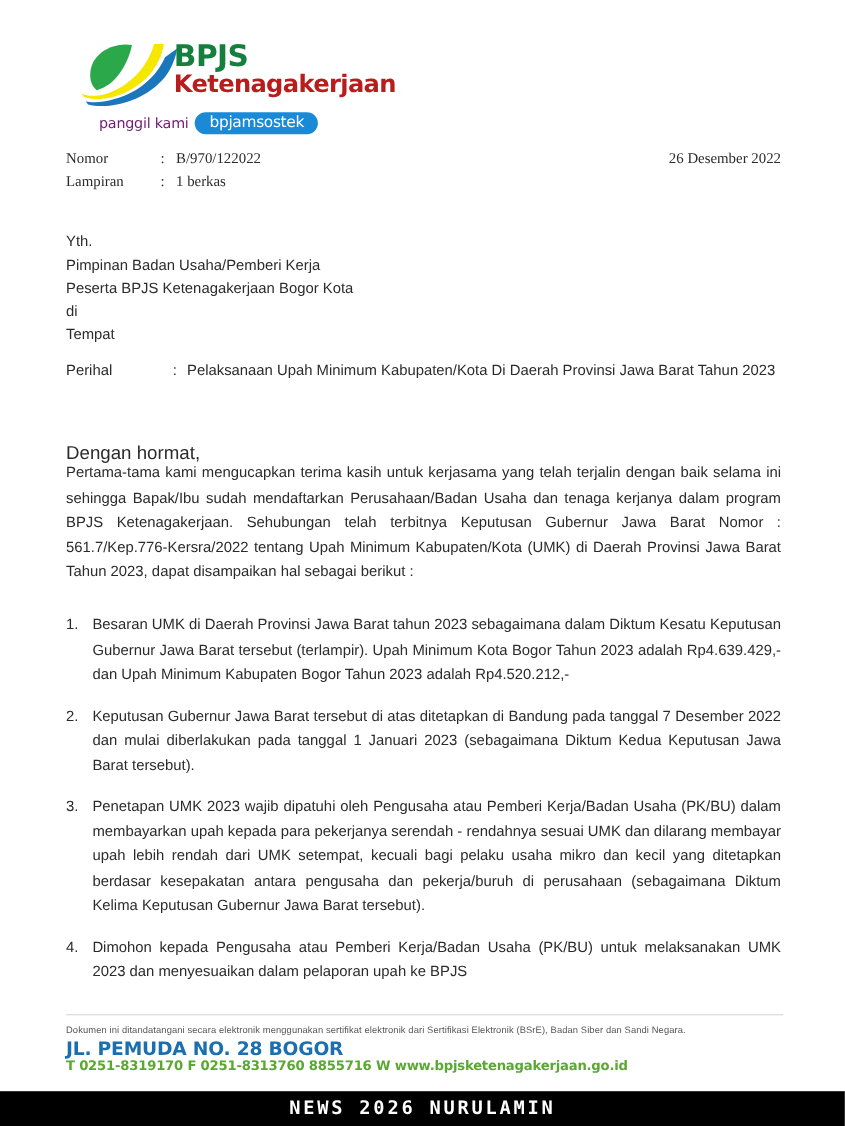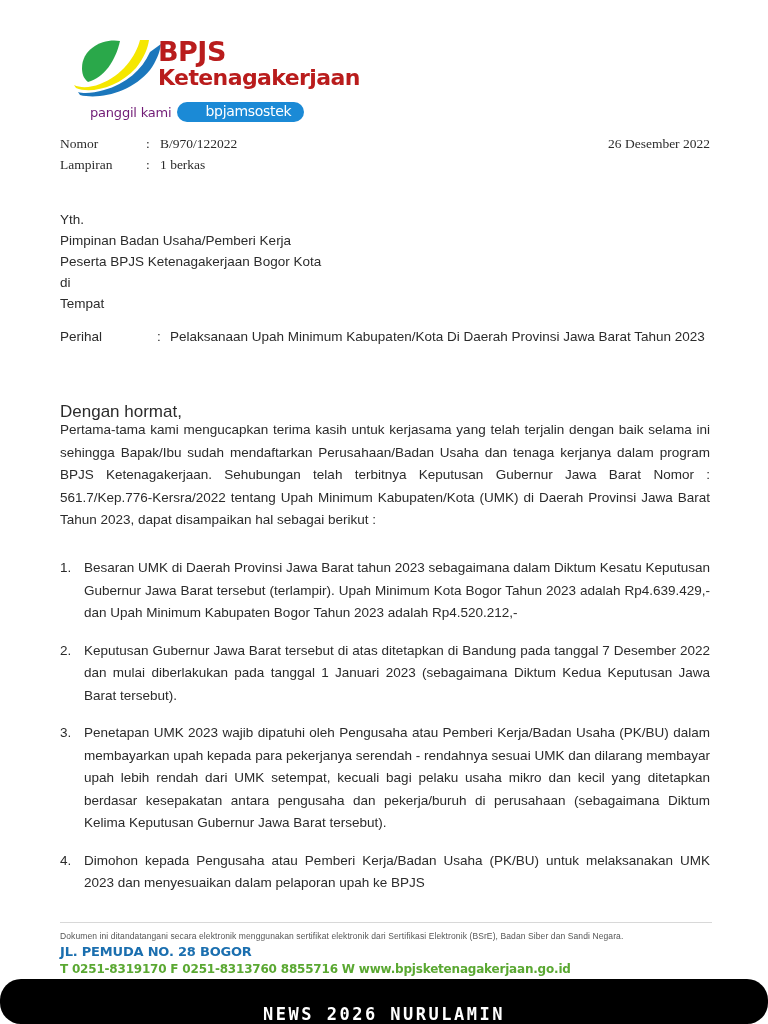--- a/index.html
+++ b/index.html
@@ -44,21 +44,21 @@
     position: absolute;
     left: 88px;
     top: 2px;
   }
   .logo-bpjs {
     font-family: "DejaVu Sans", sans-serif;
     font-size: 27px;
     font-weight: bold;
     letter-spacing: -0.5px;
     line-height: 27px;
-    color: #b91c1c;
+    color: #15803d;
   }
   .logo-ktk {
     font-family: "DejaVu Sans", sans-serif;
     font-size: 22px;
     font-weight: bold;
     letter-spacing: -0.6px;
     line-height: 24px;
     color: #b91c1c;
     margin-top: 1px;
   }
@@ -75,21 +75,21 @@
     font-size: 13px;
     color: #701a75;
     letter-spacing: -0.2px;
   }
   .logo-pill {
     background: #1b8ad6;
     color: #ffffff;
     font-family: "DejaVu Sans", sans-serif;
     font-size: 14px;
     letter-spacing: -0.3px;
-    padding: 2px 13px 3px 28px;
+    padding: 2px 13px 3px 13px;
     border-radius: 12px;
     line-height: 15px;
   }
 
   
   .meta {
     position: absolute;
     left: 60px;
     top: 133px;
     width: 650px;
@@ -192,21 +192,21 @@
     font-size: 8.5px;
     line-height: 12px;
     color: #555555;
     letter-spacing: 0.1px;
   }
   .footer-addr {
     position: absolute;
     left: 60px;
     top: 944px;
     font-family: "DejaVu Sans", sans-serif;
-    font-size: 13px;
+    font-size: 17px;
     font-weight: bold;
     color: #1b6faf;
     letter-spacing: -0.2px;
   }
   .footer-contact {
     position: absolute;
     left: 60px;
     top: 962px;
     font-family: "DejaVu Sans", sans-serif;
     font-size: 12px;
@@ -215,26 +215,25 @@
     letter-spacing: -0.2px;
     white-space: nowrap;
   }
 
   
   .bottom-banner {
     position: absolute;
     left: 0;
     bottom: 0;
     width: 768px;
-    height: 45px;
+    height: 32px;
     background: #000000;
     display: flex;
-    align-items: flex-end;
+    align-items: center;
     justify-content: center;
-    border-radius: 21px;
   }
   .bottom-banner-text {
     color: #ffffff;
     font-family: "DejaVu Sans Mono", monospace;
     font-size: 17px;
     font-weight: bold;
     letter-spacing: 2.5px;
   }
 </style>
 </head>

